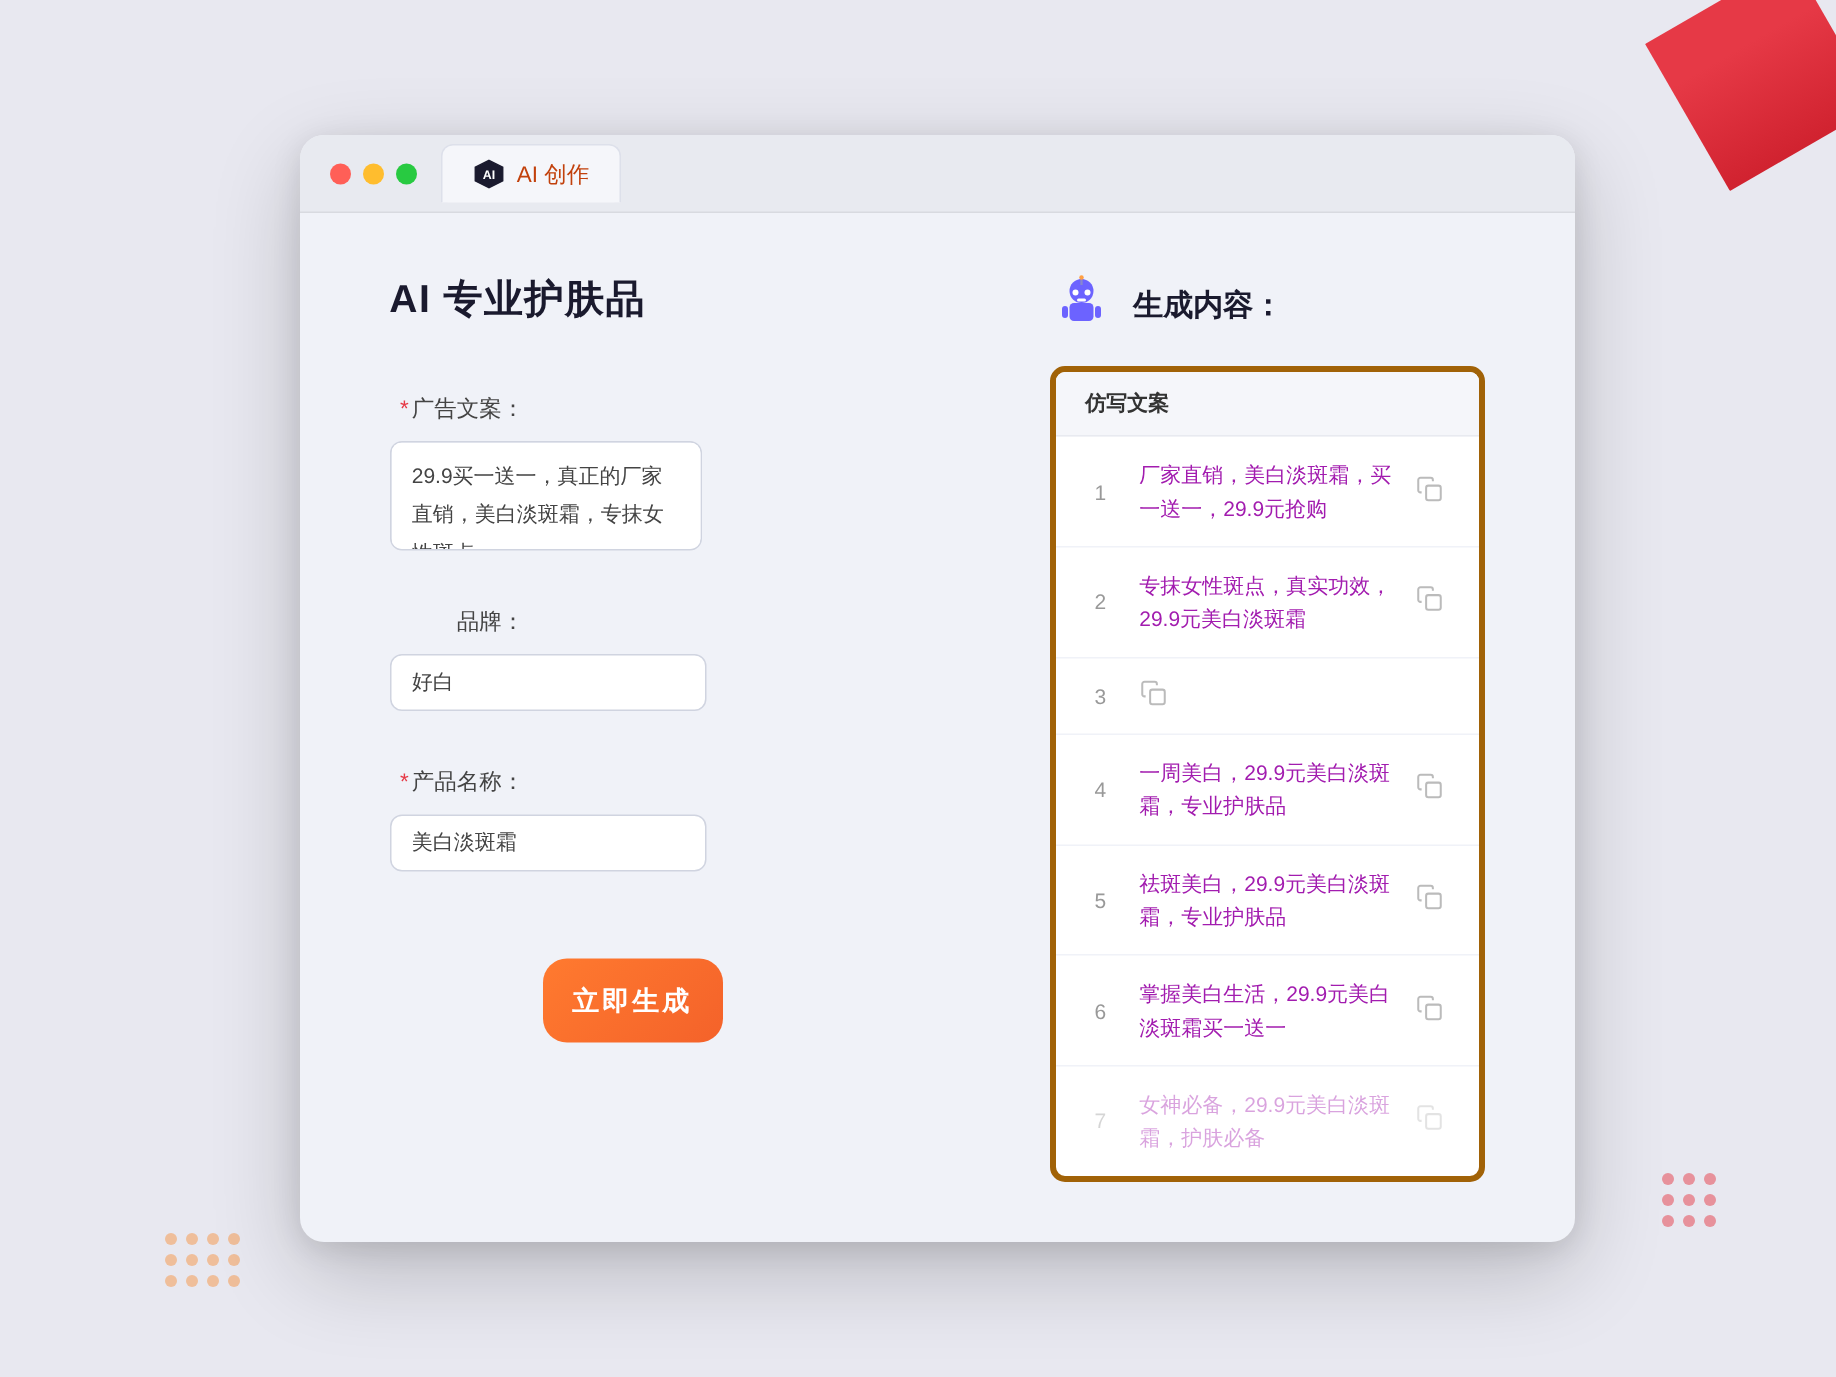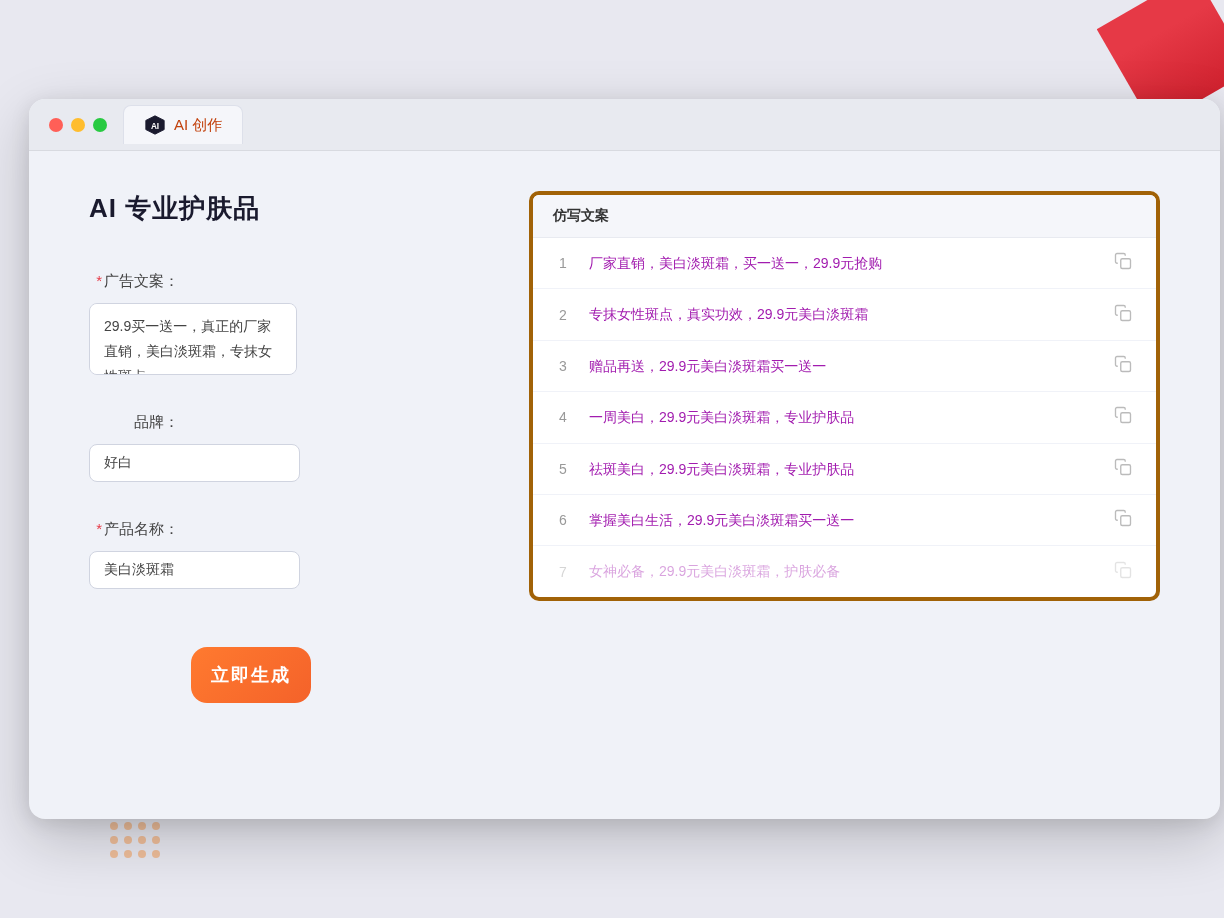--- a/index.html
+++ b/index.html
@@ -66,21 +66,21 @@
       height: 8px;
       border-radius: 50%;
       background: #e63946;
       opacity: 0.5;
     }
 
     
     .browser-window {
       background: #f0f2f8;
       border-radius: 16px;
-      width: 1191px;
+      width: 850px;
       min-height: 720px;
       box-shadow: 0 20px 60px rgba(0,0,0,0.2), 0 4px 20px rgba(0,0,0,0.1);
       overflow: hidden;
       position: relative;
       margin-left: 25px;
     }
 
     
     .title-bar {
       background: #e8eaf0;
@@ -331,20 +331,36 @@
         <label class="form-label">
           <span class="required-mark">*</span>产品名称：
         </label>
         <input type="text" class="form-input" value="美白淡斑霜" style="">
       </div>
 
       <button class="generate-btn">立即生成</button>
     </div>
 
     <div class="right-panel">
+      <div class="right-header">
+
+        <svg class="robot-icon" viewBox="0 0 42 42" fill="none">
+          <circle cx="21" cy="12" r="8" fill="#6c63ff"></circle>
+          <rect x="13" y="20" width="16" height="12" rx="3" fill="#6c63ff"></rect>
+          <circle cx="17" cy="13" r="2" fill="white"></circle>
+          <circle cx="25" cy="13" r="2" fill="white"></circle>
+          <rect x="18" y="17" width="6" height="2" rx="1" fill="white"></rect>
+          <circle cx="21" cy="6" r="2" fill="#6c63ff"></circle>
+          <line x1="21" y1="4" x2="21" y2="8" stroke="#8888cc" stroke-width="1.5"></line>
+          <circle cx="21" cy="3" r="1.5" fill="#ff9f43"></circle>
+          <rect x="8" y="22" width="4" height="8" rx="2" fill="#6c63ff"></rect>
+          <rect x="30" y="22" width="4" height="8" rx="2" fill="#6c63ff"></rect>
+        </svg>
+        <span class="right-title">生成内容：</span>
+      </div>
 
       <div class="results-table">
         <div class="table-header">仿写文案</div>
 
         <div id="results-rows">
             <div class="table-row">
               <span class="row-num">1</span>
               <span class="row-text">厂家直销，美白淡斑霜，买一送一，29.9元抢购</span>
               <span class="copy-icon"><svg viewBox="0 0 24 24" fill="none" stroke="currentColor" stroke-width="1.8" width="18" height="18">
                   <rect x="9" y="9" width="13" height="13" rx="2" ry="2"></rect>
@@ -354,21 +370,20 @@
             <div class="table-row">
               <span class="row-num">2</span>
               <span class="row-text">专抹女性斑点，真实功效，29.9元美白淡斑霜</span>
               <span class="copy-icon"><svg viewBox="0 0 24 24" fill="none" stroke="currentColor" stroke-width="1.8" width="18" height="18">
                   <rect x="9" y="9" width="13" height="13" rx="2" ry="2"></rect>
                   <path d="M5 15H4a2 2 0 0 1-2-2V4a2 2 0 0 1 2-2h9a2 2 0 0 1 2 2v1"></path>
                 </svg></span>
             </div>
             <div class="table-row">
               <span class="row-num">3</span>
-              <span class="row-text">赠品再送，29.9元美白淡斑霜买一送一</span>
               <span class="copy-icon"><svg viewBox="0 0 24 24" fill="none" stroke="currentColor" stroke-width="1.8" width="18" height="18">
                   <rect x="9" y="9" width="13" height="13" rx="2" ry="2"></rect>
                   <path d="M5 15H4a2 2 0 0 1-2-2V4a2 2 0 0 1 2-2h9a2 2 0 0 1 2 2v1"></path>
                 </svg></span>
             </div>
             <div class="table-row">
               <span class="row-num">4</span>
               <span class="row-text">一周美白，29.9元美白淡斑霜，专业护肤品</span>
               <span class="copy-icon"><svg viewBox="0 0 24 24" fill="none" stroke="currentColor" stroke-width="1.8" width="18" height="18">
                   <rect x="9" y="9" width="13" height="13" rx="2" ry="2"></rect>

